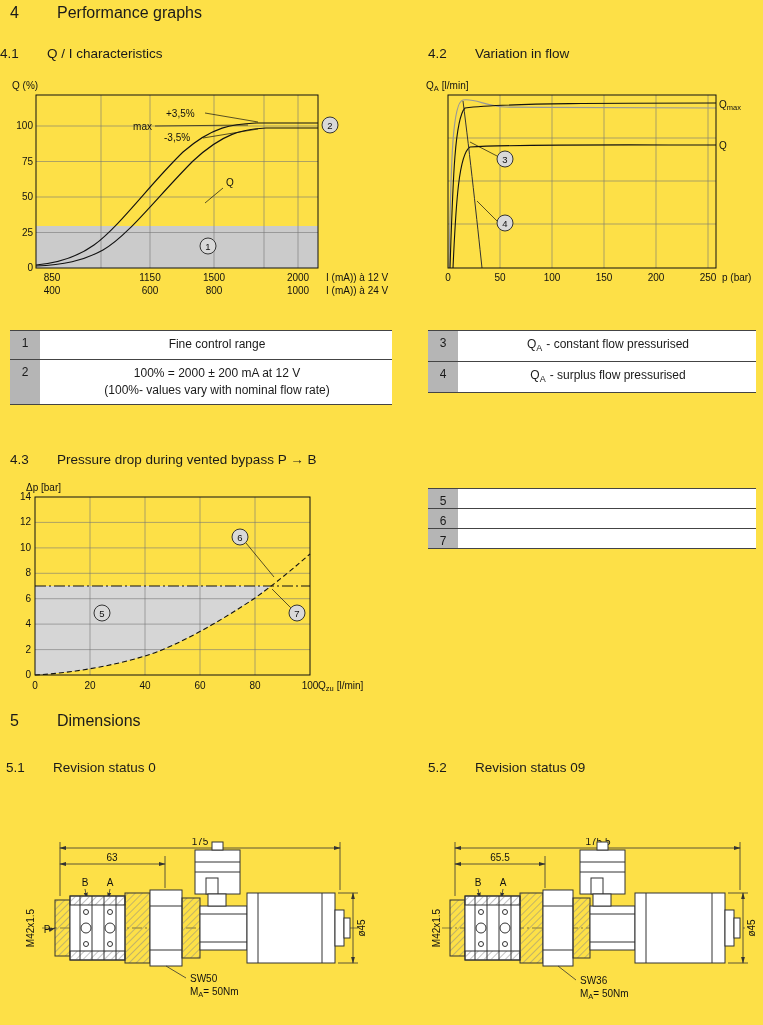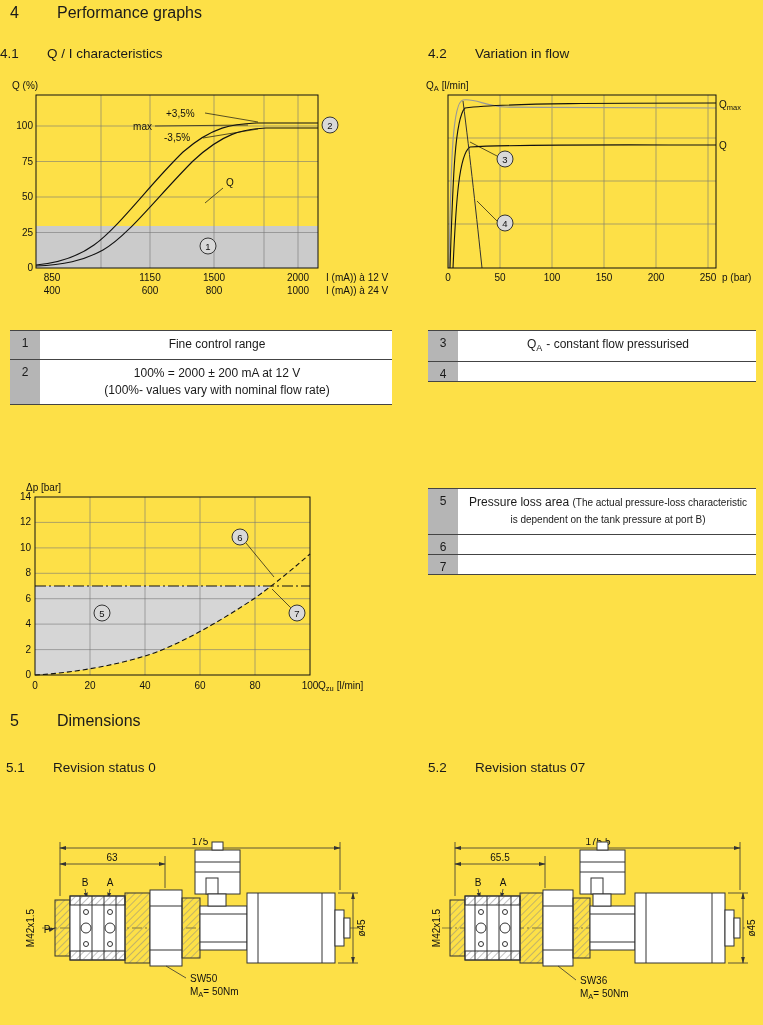--- a/index.html
+++ b/index.html
@@ -154,23 +154,27 @@
     </div>
   </div>
 
   <div class="legend" style="left:428px;top:330px;width:328px">
     <div class="lrow">
       <div class="lnum">3</div>
       <div class="ltext"><span>Q</span><sub>A</sub><span class="ml">- constant flow pressurised</span></div>
     </div>
     <div class="lrow">
       <div class="lnum">4</div>
-    </div>
-  </div>
-
+      <div class="ltext"><span>Q</span><sub>A</sub><span class="ml">- surplus flow pressurised</span></div>
+    </div>
+  </div>
+
+  <div class="h2" style="left:10px;top:452px">
+    <span class="hnum">4.3</span><span>Pressure drop during vented bypass P → B</span>
+  </div>
 
   <svg class="chart" style="left:12px;top:480px" width="400" height="222" viewBox="0 0 400 222">
     <text x="14" y="11" font-size="10">Δp [bar]</text>
     <path d="M23,195 C60,193 100,186 133,176 C166,166 210,140 243,118 C249,113.5 254.5,109.5 259,106 L23,106 Z" fill="#d6d6d6"></path>
     <g stroke="#777" stroke-width="0.6">
       <line x1="23" y1="42.4" x2="298" y2="42.4"></line>
       <line x1="23" y1="67.9" x2="298" y2="67.9"></line>
       <line x1="23" y1="93.3" x2="298" y2="93.3"></line>
       <line x1="23" y1="118.7" x2="298" y2="118.7"></line>
       <line x1="23" y1="144.1" x2="298" y2="144.1"></line>
@@ -216,38 +220,37 @@
       <text x="188" y="209">60</text>
       <text x="243" y="209">80</text>
       <text x="298" y="209">100</text>
     </g>
     <text x="306" y="209" font-size="10"><tspan>Q</tspan><tspan dy="2" font-size="7.5">zu</tspan><tspan dy="-2" dx="3">[l/min]</tspan></text>
   </svg>
 
   <div class="legend" style="left:428px;top:488px;width:328px">
     <div class="lrow">
       <div class="lnum">5</div>
-      <div class="ltext"><span>Pressure loss area</span> <span class="note">(The actual pressure-loss characteristic is dependent on the tank pressure at port B)</span></div>
     </div>
     <div class="lrow">
       <div class="lnum">6</div>
     </div>
     <div class="lrow">
       <div class="lnum">7</div>
     </div>
   </div>
 
   <div class="h1" style="left:10px;top:712px">
     <span class="hnum">5</span><span>Dimensions</span>
   </div>
   <div class="h2" style="left:6px;top:760px">
     <span class="hnum">5.1</span><span>Revision status 0</span>
   </div>
   <div class="h2" style="left:428px;top:760px">
-    <span class="hnum">5.2</span><span>Revision status 07</span>
+    <span class="hnum">5.2</span><span>Revision status 09</span>
   </div>
 
   <svg class="drawing" style="left:20px;top:838px" width="380" height="178" viewBox="0 0 380 178">
     <defs>
       <pattern id="hatch0" width="5" height="5" patternTransform="rotate(45)" patternUnits="userSpaceOnUse">
         <line x1="0" y1="0" x2="0" y2="5" stroke="#888" stroke-width="1"></line>
       </pattern>
       <marker id="arr0" markerWidth="9" markerHeight="6" refX="8" refY="3" orient="auto-start-reverse">
         <path d="M9,3 L0,0.5 L0,5.5 Z" fill="#333"></path>
       </marker>

